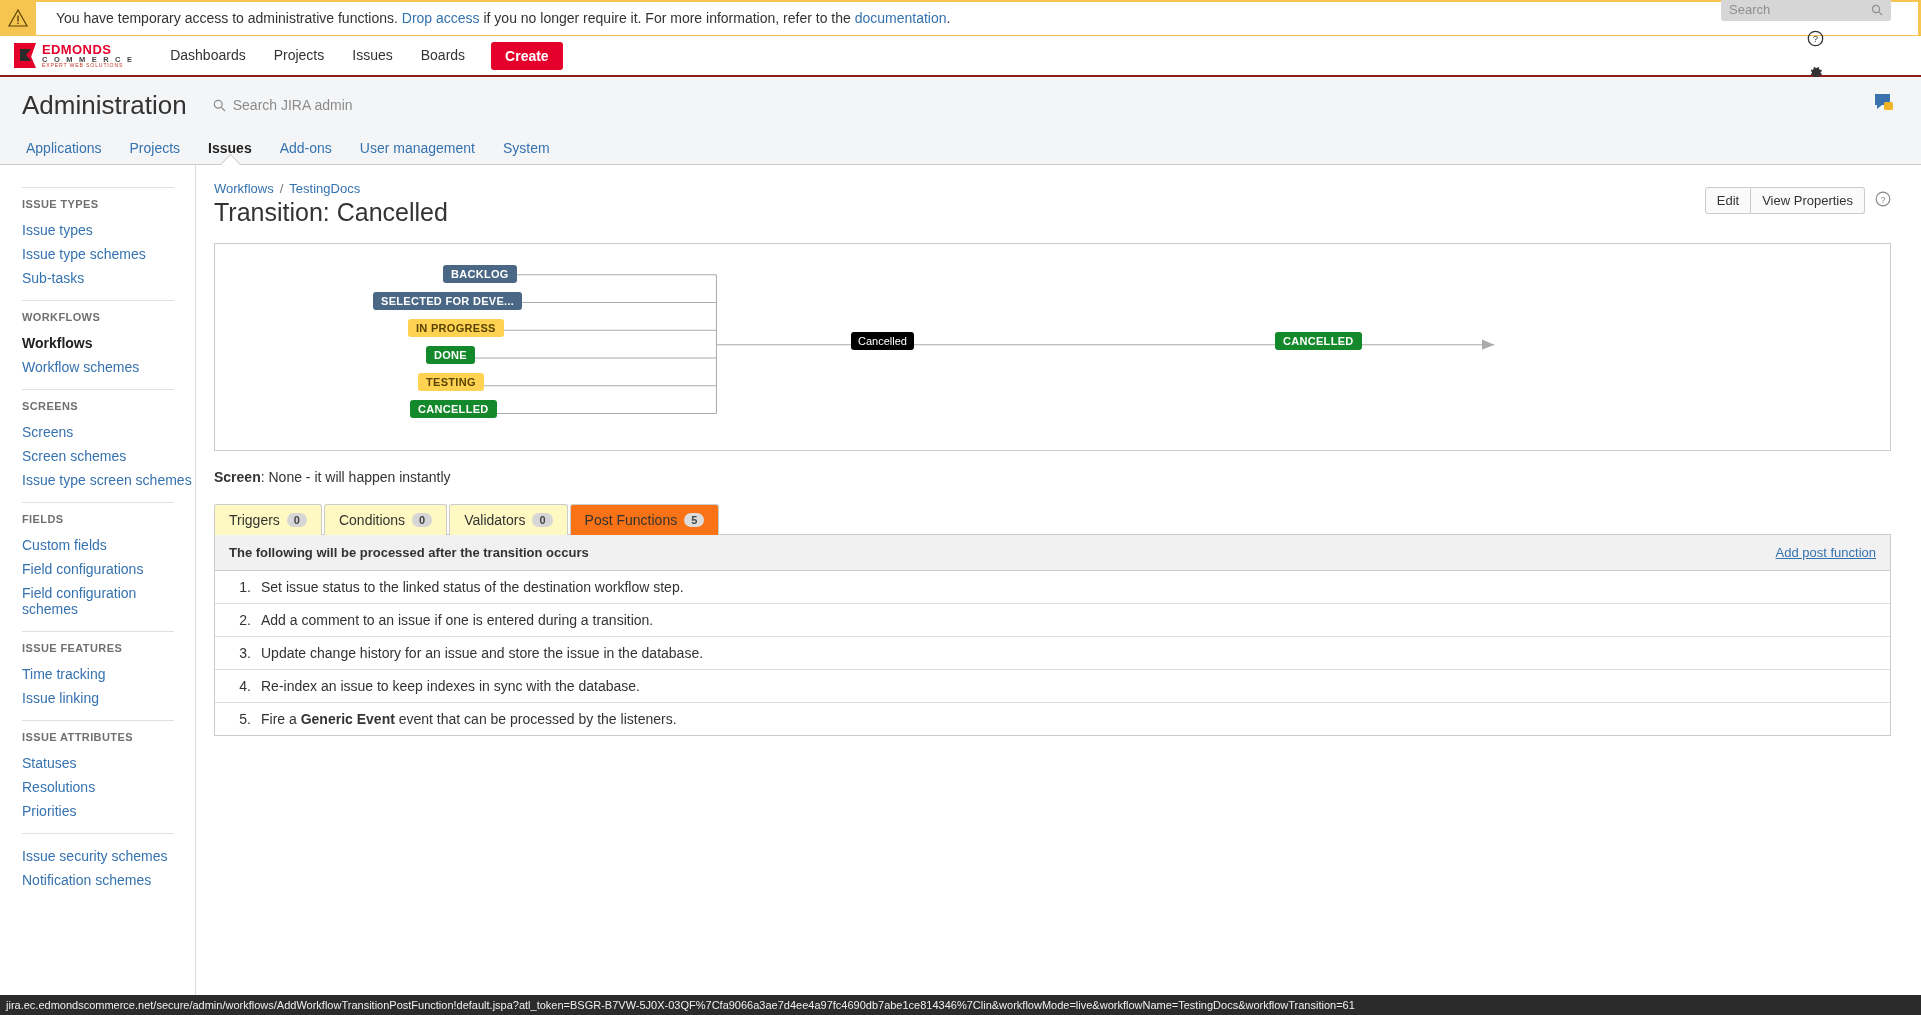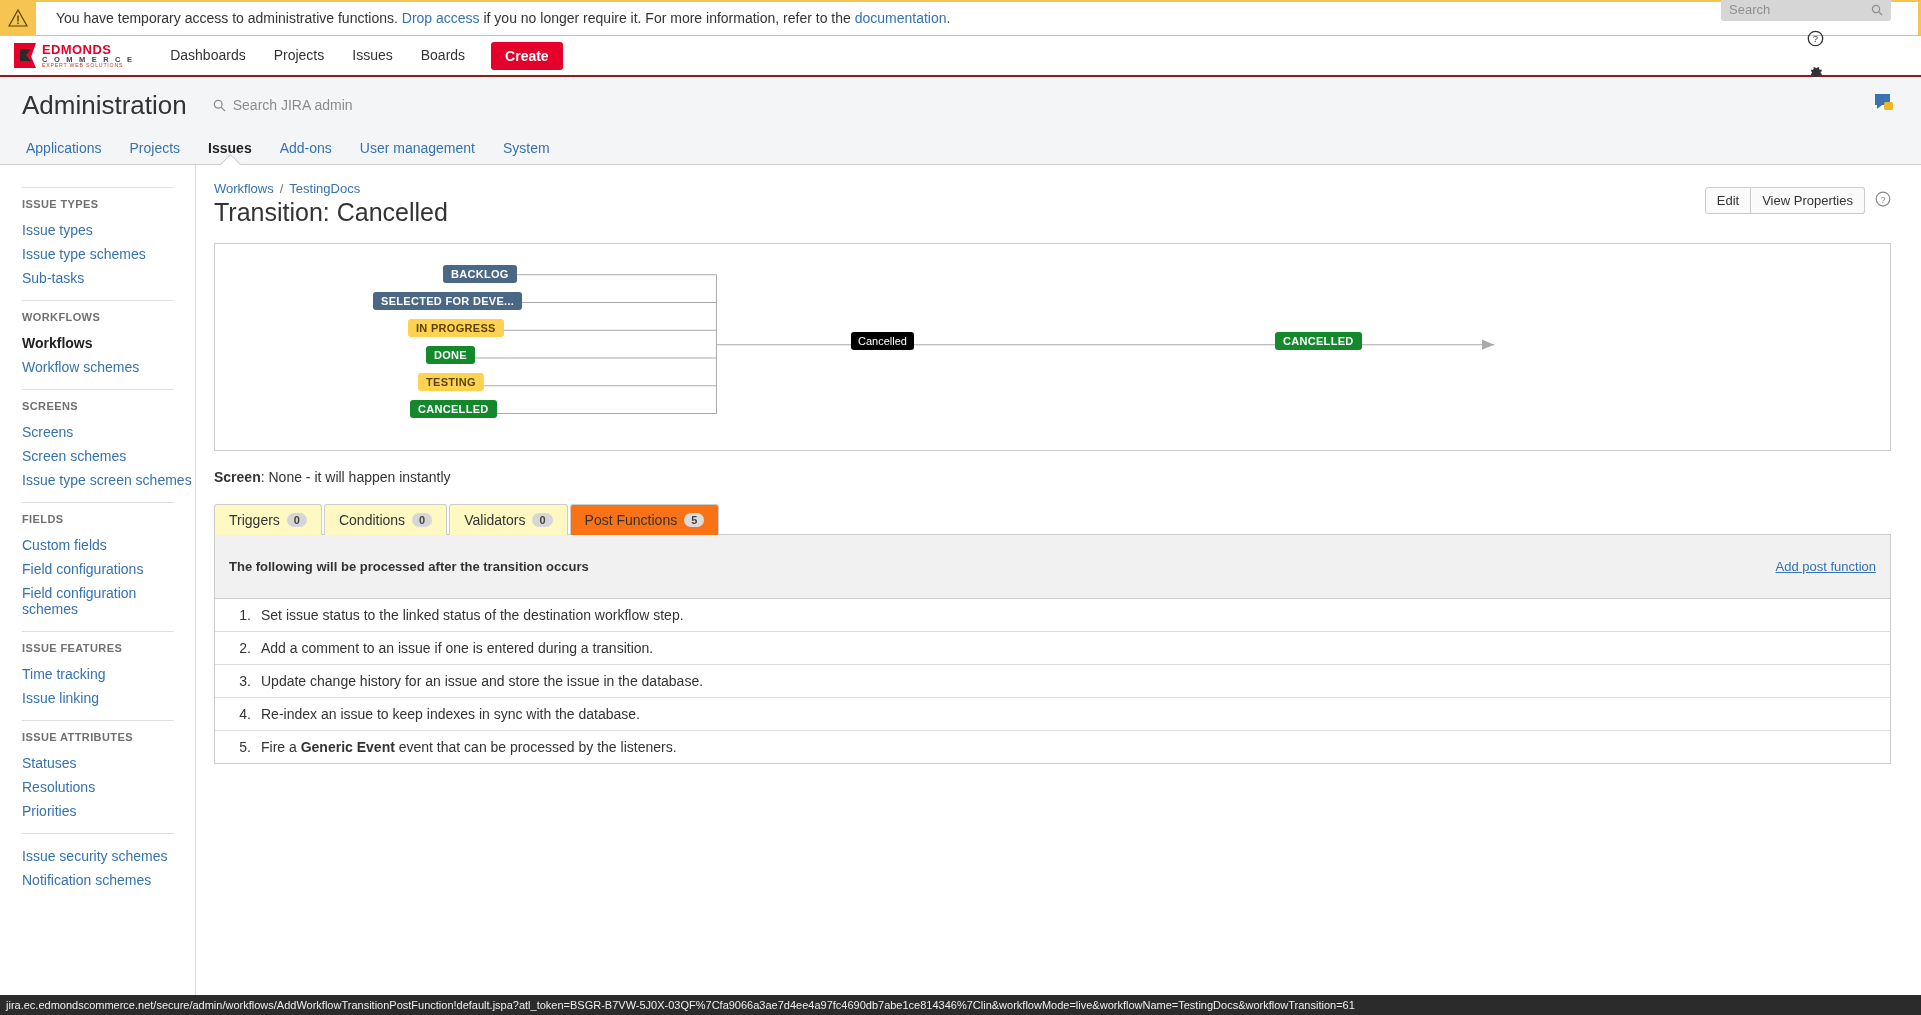--- a/index.html
+++ b/index.html
@@ -209,21 +209,21 @@
   .ftab.active { background:#f97316; }
   .ftab .count {
     background:#d6d6d6; color:#444; font-size:11px; font-weight:bold;
     border-radius: 9px; padding: 1px 7px; min-width: 18px; text-align:center;
   }
   .ftab.active .count { background:#dcdcdc; }
 
   
   .panel { border:1px solid #ccc; border-top:none; }
   .panel-head {
-    background:#f1f1f1; border-bottom:1px solid #ccc; padding: 24px 14px;
+    background:#f1f1f1; border-bottom:1px solid #ccc; padding: 10px 14px;
     display:flex; align-items:flex-start; justify-content:space-between;
     font-size: 13px; font-weight: bold; color:#333;
   }
   .panel-head a { font-size:13px; font-weight: normal; color:#3572b0; text-decoration:underline; cursor:pointer; }
   .pf-row {
     border-bottom: 1px solid #ddd; padding: 8px 14px 8px 20px;
     font-size: 14px; color:#333; display:flex; gap: 10px;
   }
   .pf-row:last-child { border-bottom:none; }
   .pf-num { width: 16px; text-align:right; color:#333; }

